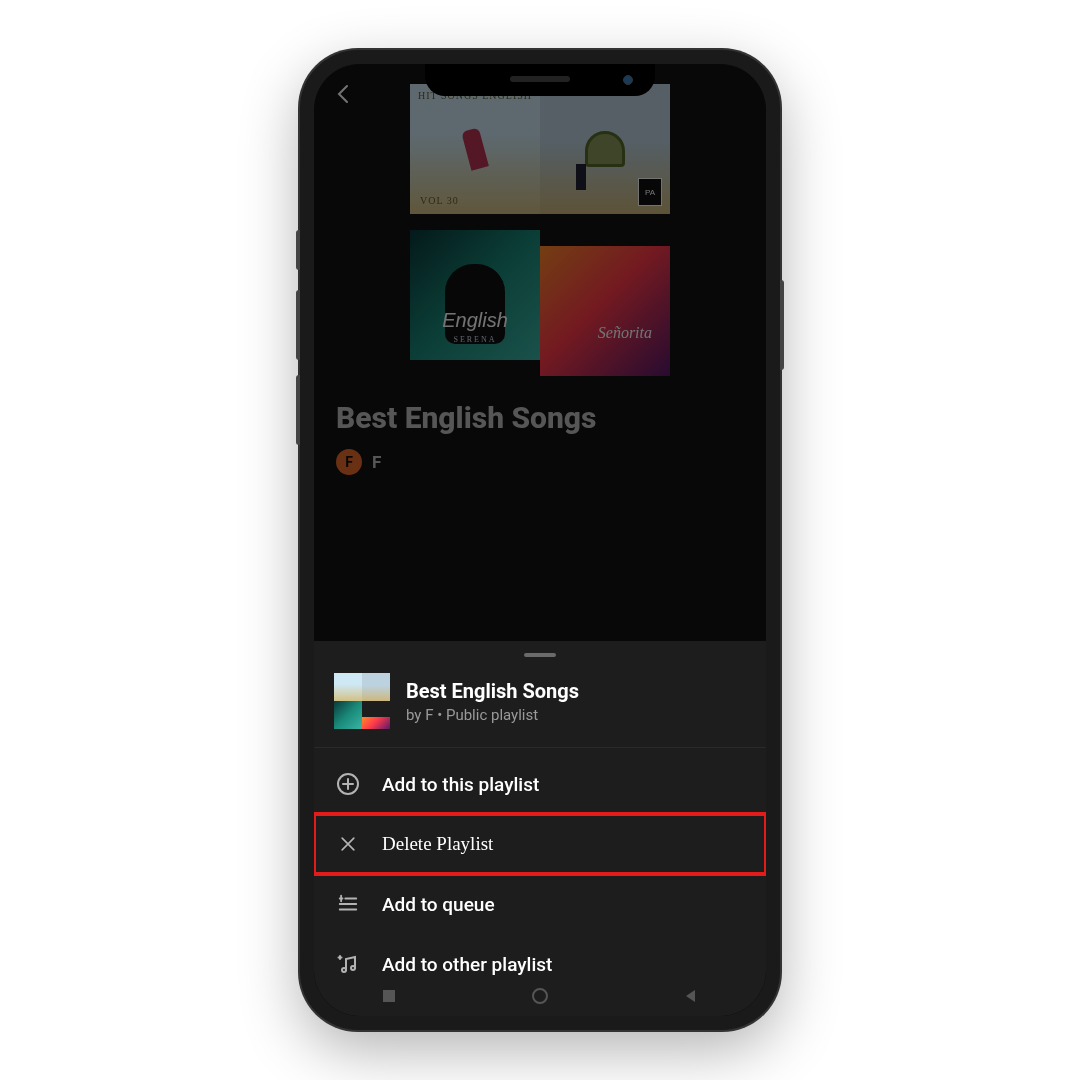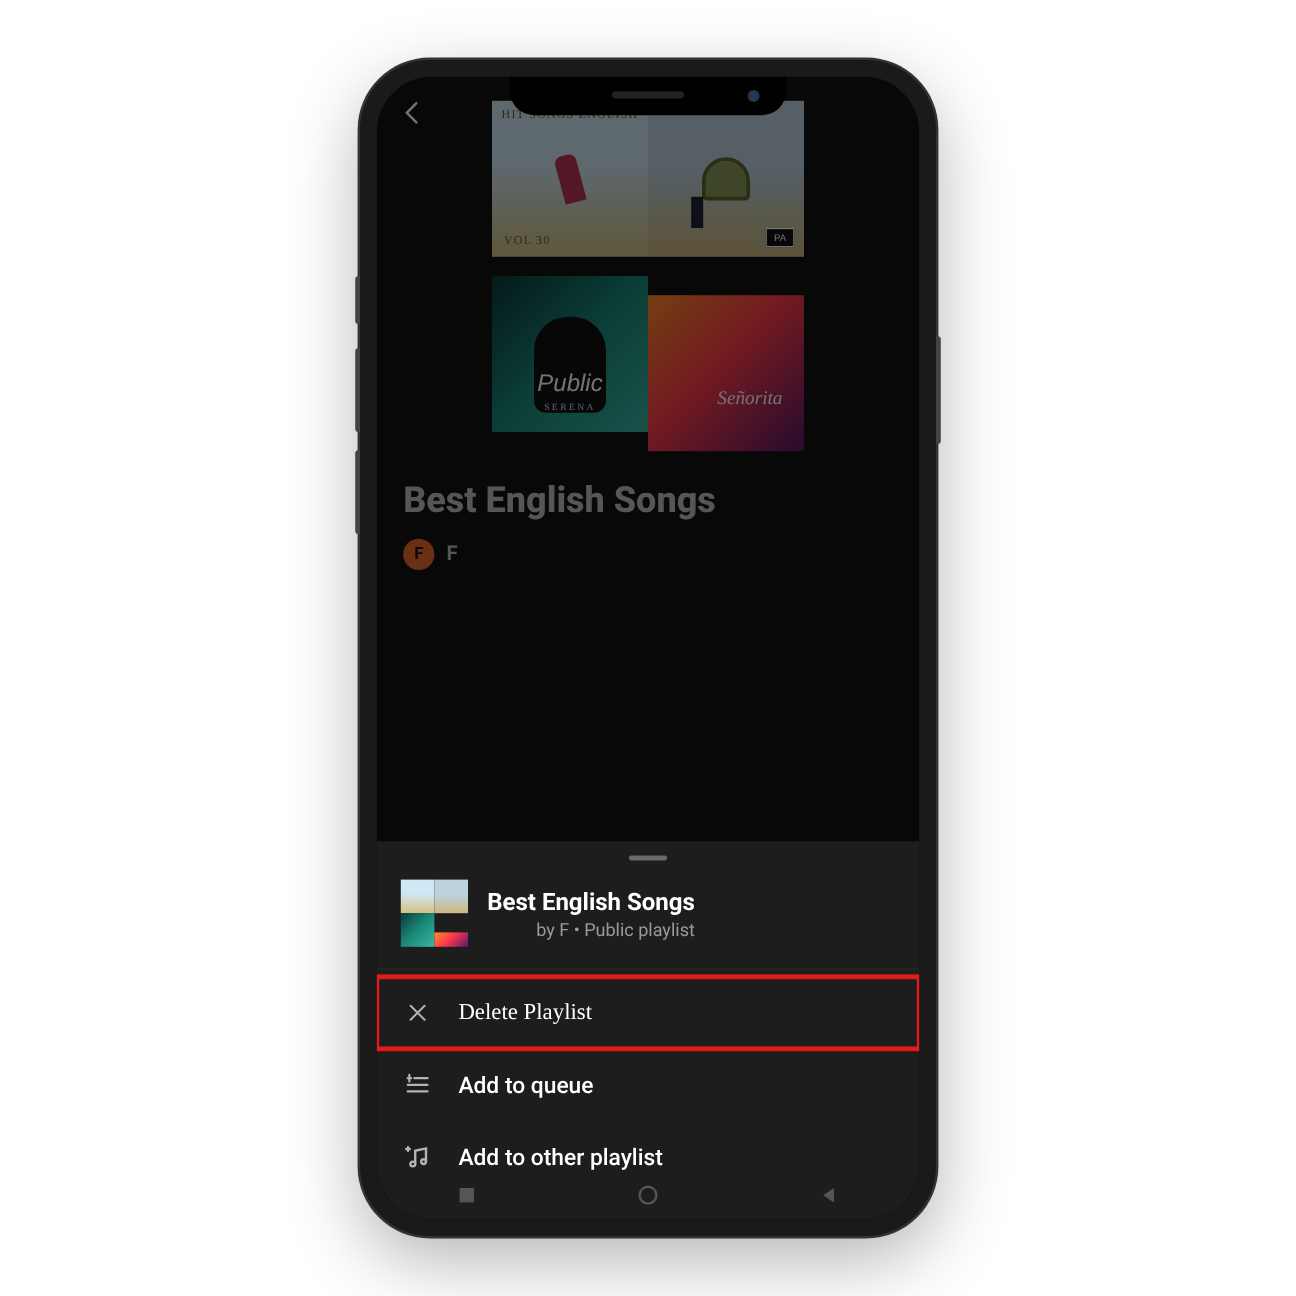--- a/index.html
+++ b/index.html
@@ -74,21 +74,21 @@
     overflow:hidden;
     position:relative;
     font-family: serif;
   }
   .tile1 { background:linear-gradient(#cfe8f5 40%, #d3c183); color:#6a5a2a;}
   .tile1 .small{font-size:10px;letter-spacing:1px;position:absolute;top:6px;}
   .tile1 .jumper{width:18px;height:40px;background:#b35; border-radius:6px 6px 0 0; transform:rotate(-15deg);}
   .tile2 { background:linear-gradient(#bcd2df 45%, #cdb77b);}
   .tile2 .arch{width:40px;height:36px;border:3px solid #5a6b2e;border-radius:20px 20px 4px 4px;background:#8a9a5a;}
   .tile2 .man{position:absolute;bottom:24px;left:36px;width:10px;height:26px;background:#223;}
-  .tile2 .pa{position:absolute;bottom:8px;right:8px;width:24px;height:16px;background:#111;color:#fff;font-size:8px;font-family:sans-serif;display:flex;align-items:center;justify-content:center;border:1px solid #fff;}
+  .tile2 .pa{position:absolute;bottom:8px;right:8px;width:24px;height:28px;background:#111;color:#fff;font-size:8px;font-family:sans-serif;display:flex;align-items:center;justify-content:center;border:1px solid #fff;}
   .tile3 { background:linear-gradient(135deg,#0a3a3a,#1a8a7a,#3ab5a5);}
   .tile3 .face{width:60px;height:80px;background:#111;border-radius:28px 28px 10px 10px;margin-top:18px;}
   .tile3 .safari{position:absolute;bottom:28px;color:#fff;font-size:20px;font-style:italic;font-family:sans-serif;}
   .tile3 .serena{position:absolute;bottom:16px;color:#cde;font-size:8px;letter-spacing:2px;margin-top:40px;}
   .tile4 { background:linear-gradient(135deg,#ff8a2a,#ff3a4a 45%,#581a6a);margin-top:16px;}
   .tile4 .sig{color:#fff;font-style:italic;font-size:16px;position:absolute;bottom:34px;right:18px;}
   .playlist-title {
     color:#bfbfbf; font-size:30px; font-weight:800;
     margin:24px 0 0 22px;
   }
@@ -111,21 +111,21 @@
     padding: 6px 20px 18px;
     border-bottom:1px solid #2a2a2a;
   }
   .mini-grid {
     width:56px;height:56px;
     display:grid;grid-template-columns:1fr 1fr;grid-template-rows:1fr 1fr;
     flex-shrink:0;
   }
   .mini-grid div{font-size:0;}
   .sh-title{color:#fff;font-size:20px;font-weight:700;line-height:1.25;}
-  .sh-sub{color:#9a9a9a;font-size:15px;margin-top:2px;text-align:right;}
+  .sh-sub{color:#9a9a9a;font-size:15px;margin-top:2px;}
   .menu-list{padding:6px 0 0;}
   .menu-item{
     display:flex;align-items:center;gap:22px;
     padding:18px 22px;
     color:#fff;font-size:19px;font-weight:500;
   }
   .menu-item .ico{width:24px;height:24px;flex-shrink:0;color:#b3b3b3;display:flex;align-items:center;justify-content:center;}
   .highlight-box{
     outline:4px solid #e21b1b;
     outline-offset:-2px;
@@ -167,21 +167,21 @@
           <span class="small" style="top:auto;bottom:8px;left:10px;">VOL 30</span>
           <span class="jumper"></span>
         </div>
         <div class="album-tile tile2">
           <span class="arch"></span>
           <span class="man"></span>
           <span class="pa">PA</span>
         </div>
         <div class="album-tile tile3">
           <span class="face"></span>
-          <span class="safari">Public</span>
+          <span class="safari">English</span>
           <span class="serena">SERENA</span>
         </div>
         <div class="album-tile tile4">
           <span class="sig">Señorita</span>
         </div>
       </div>
       <div class="playlist-title">Best English Songs</div>
       <div class="owner-row">
         <div class="owner-av">F</div>
         <div class="owner-name">F</div>
@@ -199,20 +199,29 @@
             <div class="tile3"></div>
             <div class="tile4"></div>
         </div>
         <div>
           <div class="sh-title">Best English Songs</div>
           <div class="sh-sub">by F • Public playlist</div>
         </div>
       </div>
       <div class="menu-list">
 
+        <div class="menu-item">
+          <span class="ico">
+            <svg width="24" height="24" viewBox="0 0 24 24" fill="none" stroke="currentColor" stroke-width="2" stroke-linecap="round">
+                <circle cx="12" cy="12" r="10"></circle>
+                <path d="M12 7v10M7 12h10"></path>
+              </svg>
+          </span>
+          <span>Add to this playlist</span>
+        </div>
 
 
         <div class="menu-item highlight-box">
           <span class="ico">
             <svg width="20" height="20" viewBox="0 0 24 24" fill="none" stroke="currentColor" stroke-width="2" stroke-linecap="round">
                 <path d="M5 5l14 14M19 5L5 19"></path>
               </svg>
           </span>
           <span>Delete Playlist</span>
         </div>

